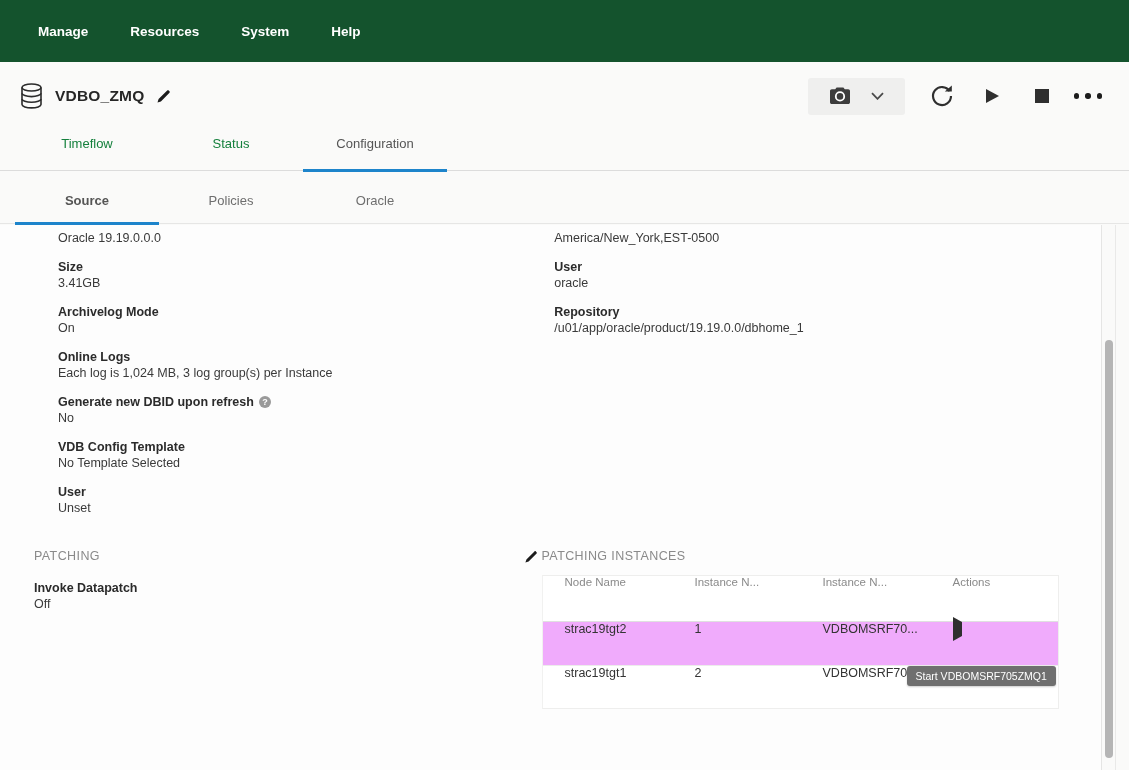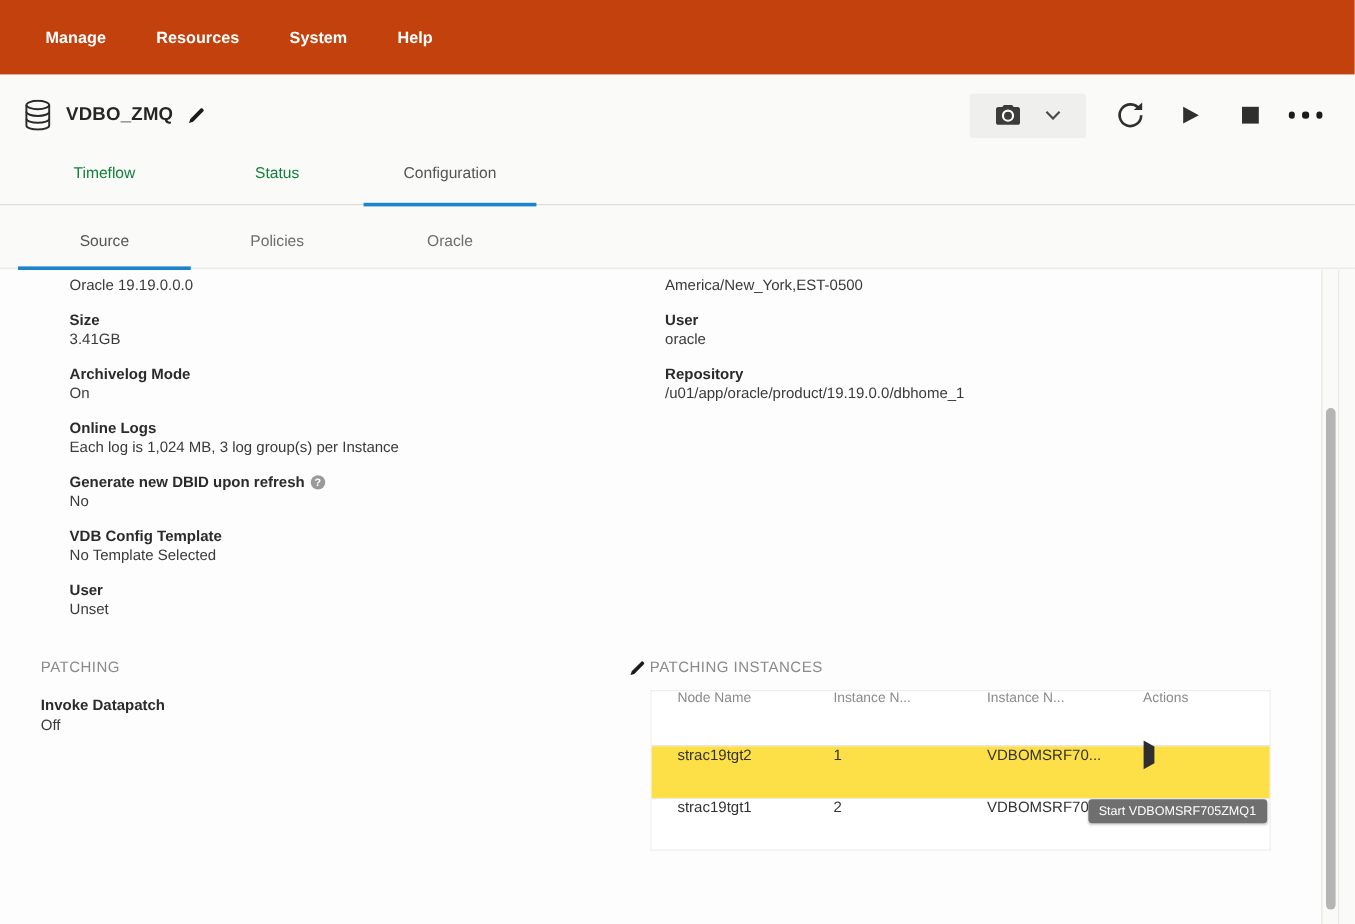--- a/index.html
+++ b/index.html
@@ -1,20 +1,20 @@
 <!DOCTYPE html>
 <html><head>
 <meta charset="utf-8">
 <style>
   * { margin:0; padding:0; box-sizing:border-box; }
   html,body { width:1129px; height:770px; overflow:hidden; }
   body { font-family:"Liberation Sans", sans-serif; background:#fafaf9; color:#2d2d2d; position:relative; }
 
   
-  .navbar { height:62px; background:#c2410c; display:flex; align-items:center; padding-left:38px; gap:42px; }
+  .navbar { height:62px; background:#14532d; display:flex; align-items:center; padding-left:38px; gap:42px; }
   .navbar .nav-item { color:#ffffff; font-size:13.5px; font-weight:bold; cursor:pointer; }
 
   
   .obj-header { height:68px; display:flex; align-items:center; padding:0 20px 0 20px; }
   .obj-title-wrap { display:flex; align-items:center; gap:12px; }
   .obj-title { font-size:15.5px; font-weight:bold; color:#262626; letter-spacing:.2px; }
   .icon-svg { display:block; }
   .actions { margin-left:auto; display:flex; align-items:center; gap:0; }
   .snapshot-btn { width:97px; height:37px; background:#efefee; border-radius:3px; display:flex; align-items:center; justify-content:space-evenly; cursor:pointer; }
   .round-action { width:50px; height:37px; display:flex; align-items:center; justify-content:center; cursor:pointer; }
@@ -23,21 +23,21 @@
   .dots { display:flex; gap:6px; align-items:center; }
   .dots i { width:5.5px; height:5.5px; border-radius:50%; background:#1c1c1c; }
 
   
   .tabs-row { display:flex; padding-left:15px; border-bottom:1px solid #dcdcdc; height:41px; }
   .tab { width:144px; text-align:center; font-size:13px; color:#15803d; padding-top:6px; position:relative; cursor:pointer; }
   .tab.active { color:#555; }
   .tab.active::after { content:""; position:absolute; left:0; right:0; bottom:-2px; height:3px; background:#1d84cb; }
   .subtabs-row { display:flex; padding-left:15px; border-bottom:1px solid #e6e6e5; height:53px; }
   .subtab { width:144px; text-align:center; font-size:13px; color:#6e6e6e; padding-top:22px; position:relative; cursor:pointer; }
-  .subtab.active { color:#555; }
+  .subtab.active { color:#555;font-weight:bold; }
   .subtab.active::after { content:""; position:absolute; left:0; right:0; bottom:-2px; height:3px; background:#1d84cb; }
 
   
   .content { position:absolute; top:225px; left:0; width:1102px; bottom:0; background:#fdfdfd; border-right:1px solid #e5e5e4; }
   .scroll-gutter { position:absolute; top:225px; right:13px; width:14px; bottom:0; border-right:1px solid #e9e9e8; }
   .scroll-thumb { position:absolute; left:3px; top:115px; width:8px; height:418px; background:#b5b5b5; border-radius:5px; cursor:pointer; }
 
   .cols { display:flex;padding-left:24px; }
   .col-left { width:534px; padding:5px 0 0 34px; }
   .col-right { width:568px; padding:5px 0 0 8px; }
@@ -54,21 +54,21 @@
   .sec-body { margin-top:16px; }
 
   
   .cluster-table { width:517px; margin-top:11px; background:#fff; border:1px solid #eeeeed; border-left:1px solid #f1f1f0; font-size:12px; position:relative; }
   .trow { display:flex; align-items:flex-start; }
   .thead { height:46px; border-bottom:1px solid #e0e0e0; }
   .thead .tcell { color:#8a8a8a; font-size:11.5px; }
   .tcell { padding-left:22px; }
   .c0 { width:130px; } .c1 { width:128px; } .c2 { width:130px; } .c3 { width:127px; }
   .tbody-row { height:43px; color:#333; font-size:12.5px; }
-  .tbody-row.striped { background:#fde047; }
+  .tbody-row.striped { background:#f0abfc; }
   .tbody-row + .tbody-row { border-top:1px solid #ececeb; }
   .row-play { width:0; height:0; border-left:9px solid #2f2f2f; border-top:5px solid transparent; border-bottom:5px solid transparent; cursor:pointer; }
   .row-stop { width:9px; height:9px; background:#3a3a3a; cursor:pointer; }
   .tooltip { position:absolute; left:364px; top:90px; background:#6f6f6f; color:#fff; font-size:10.5px; padding:4px 9px; border-radius:3px; white-space:nowrap; box-shadow:0 1px 2px rgba(0,0,0,.2); z-index:5; }
 </style>
 </head>
 <body>
 
 <div class="navbar">
   <span class="nav-item">Manage</span>

